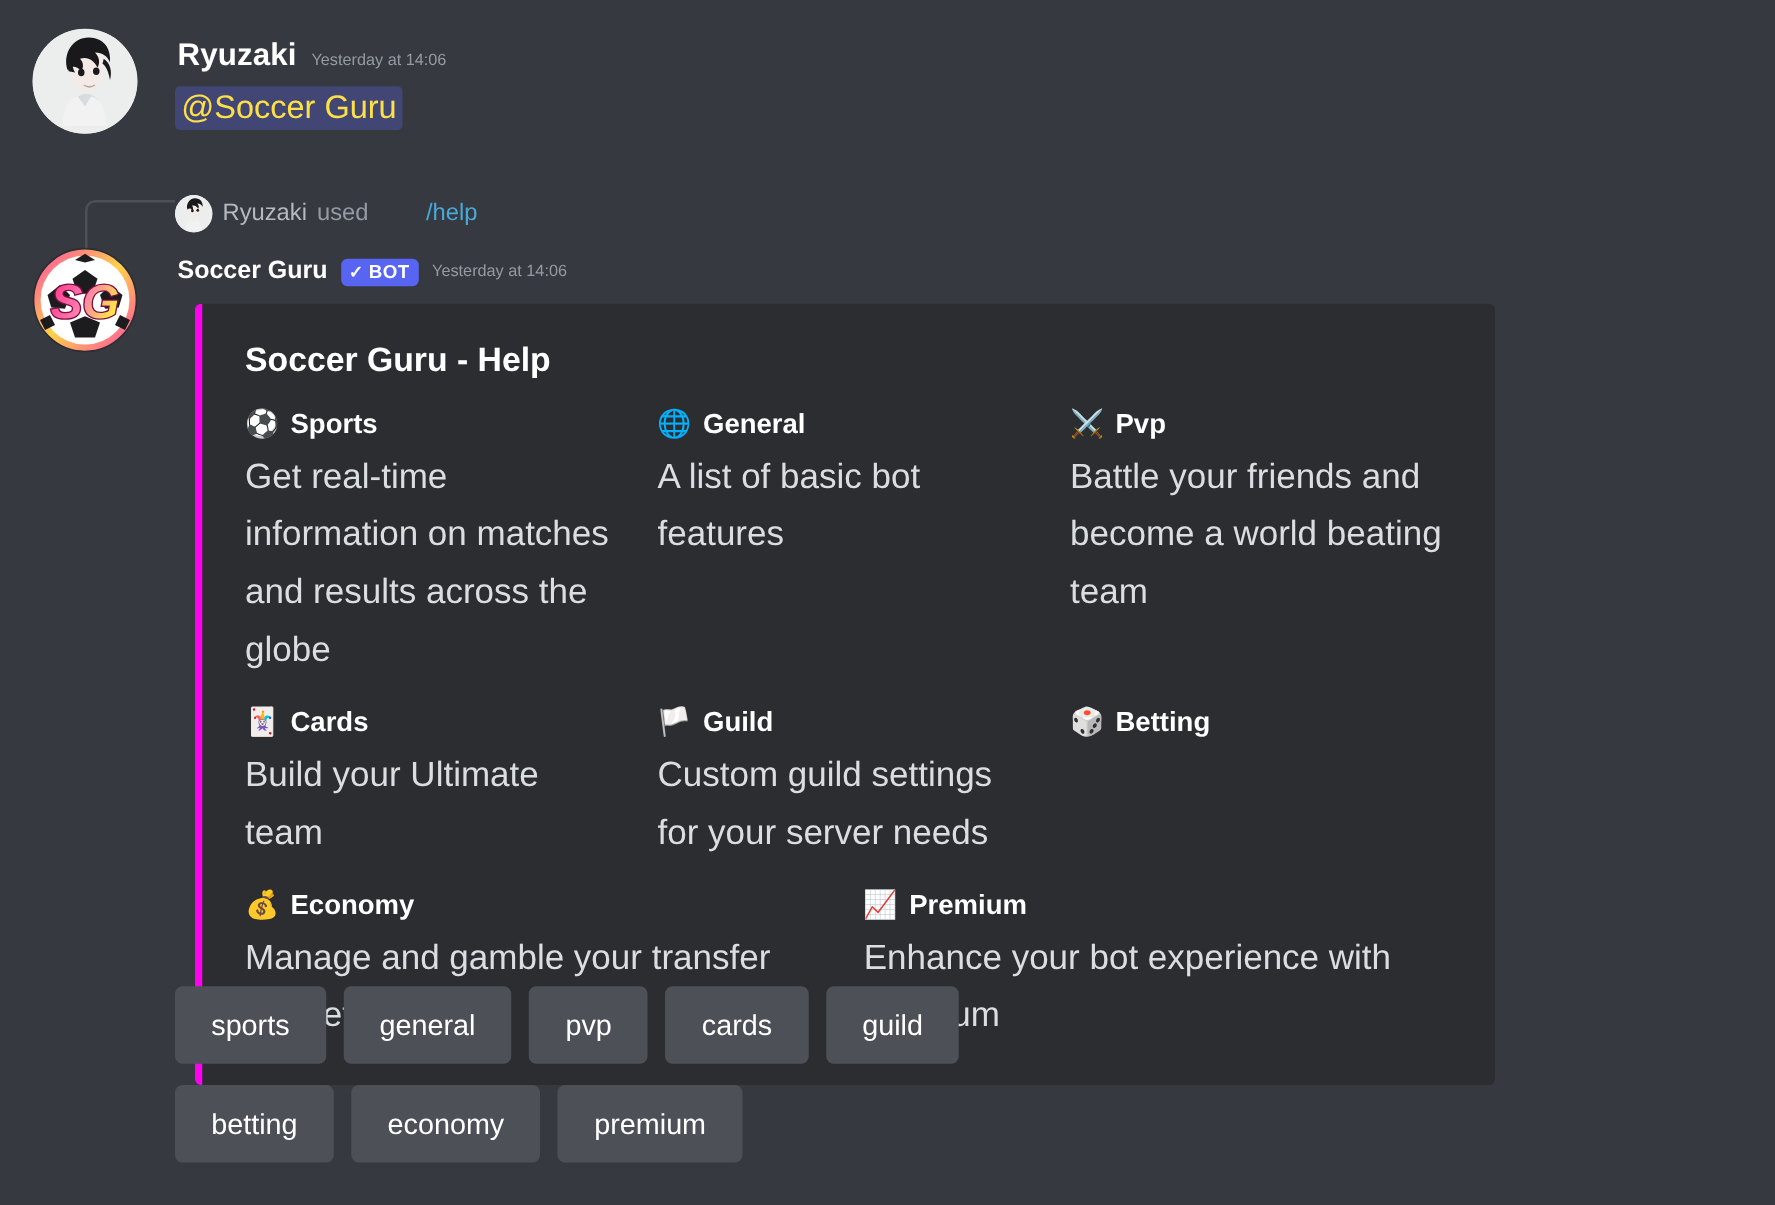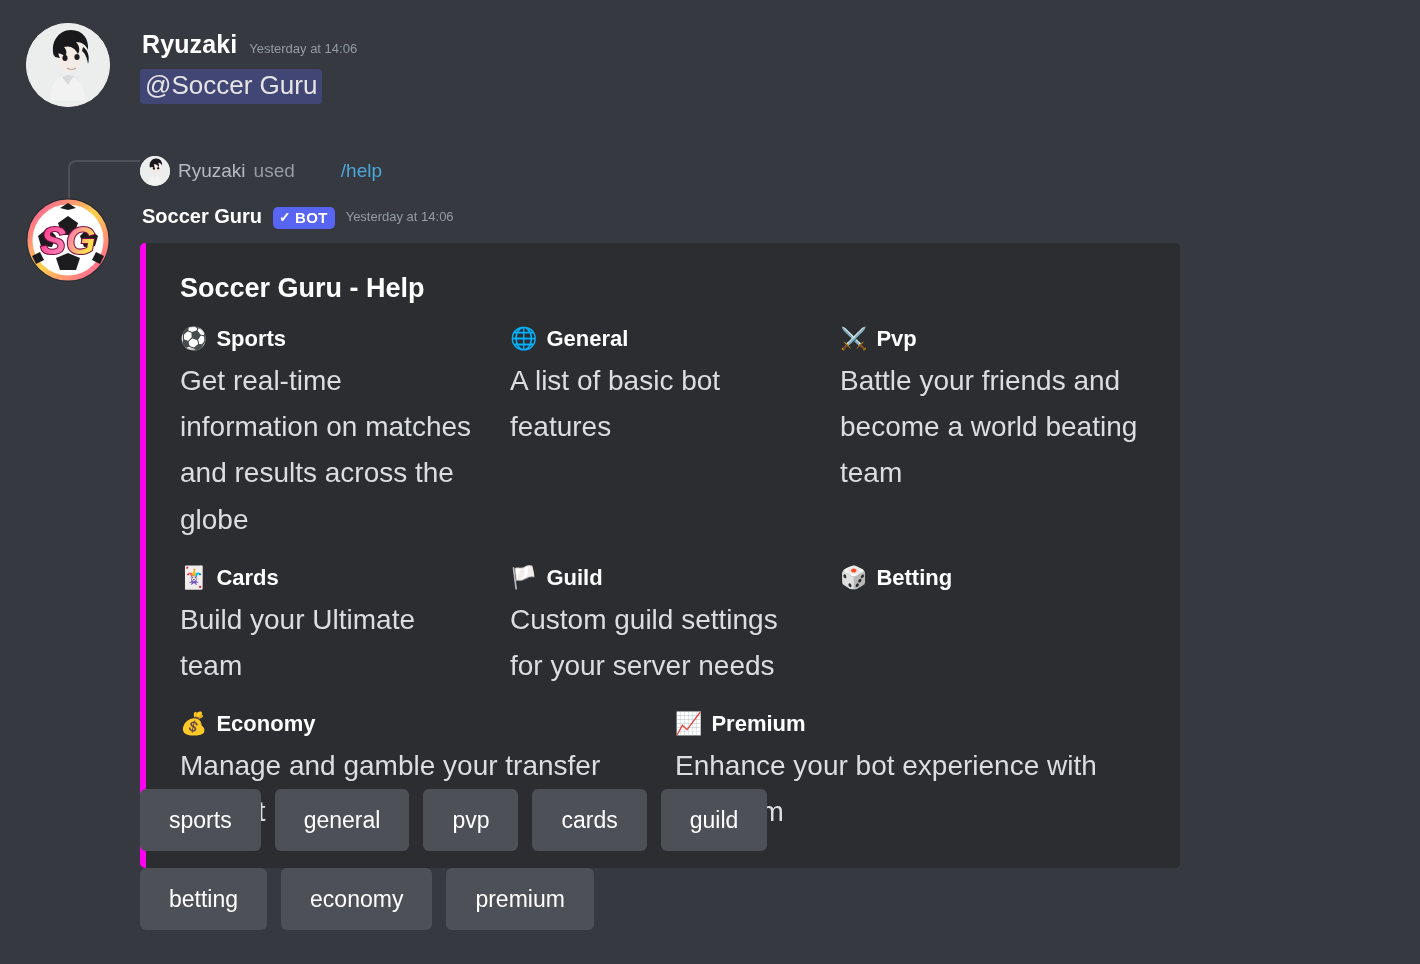--- a/index.html
+++ b/index.html
@@ -49,21 +49,21 @@
     font-size: 13px;
     color: #949ba4;
   }
   .mention-line {
     position: absolute;
     left: 140px; top: 69px;
   }
   .mention {
     display: inline-block;
     font-size: 26px;
-    color: #e5e5e5;
+    color: #fde047;
     background: #414675;
     border-radius: 4px;
     padding: 2px 5px 4px 5px;
     line-height: 1.12;
   }
 
   
   .reply-connector {
     position: absolute;
     left: 68px; top: 160px;
@@ -127,21 +127,21 @@
     gap: 4px;
     letter-spacing: .3px;
     position: relative;
     top: 1px;
   }
   .bot-badge .check { font-size: 14px; }
 
   
   .embed {
     position: absolute;
-    left: 140px; top: 243px;
+    left: 156px; top: 243px;
     width: 1040px;
     background: #2b2d31;
     border-radius: 5px;
     border-left: 6px solid #ff00f0;
     box-sizing: border-box;
     padding: 30px 0 32px 34px;
   }
   .embed-title {
     font-size: 27px;
     font-weight: bold;

